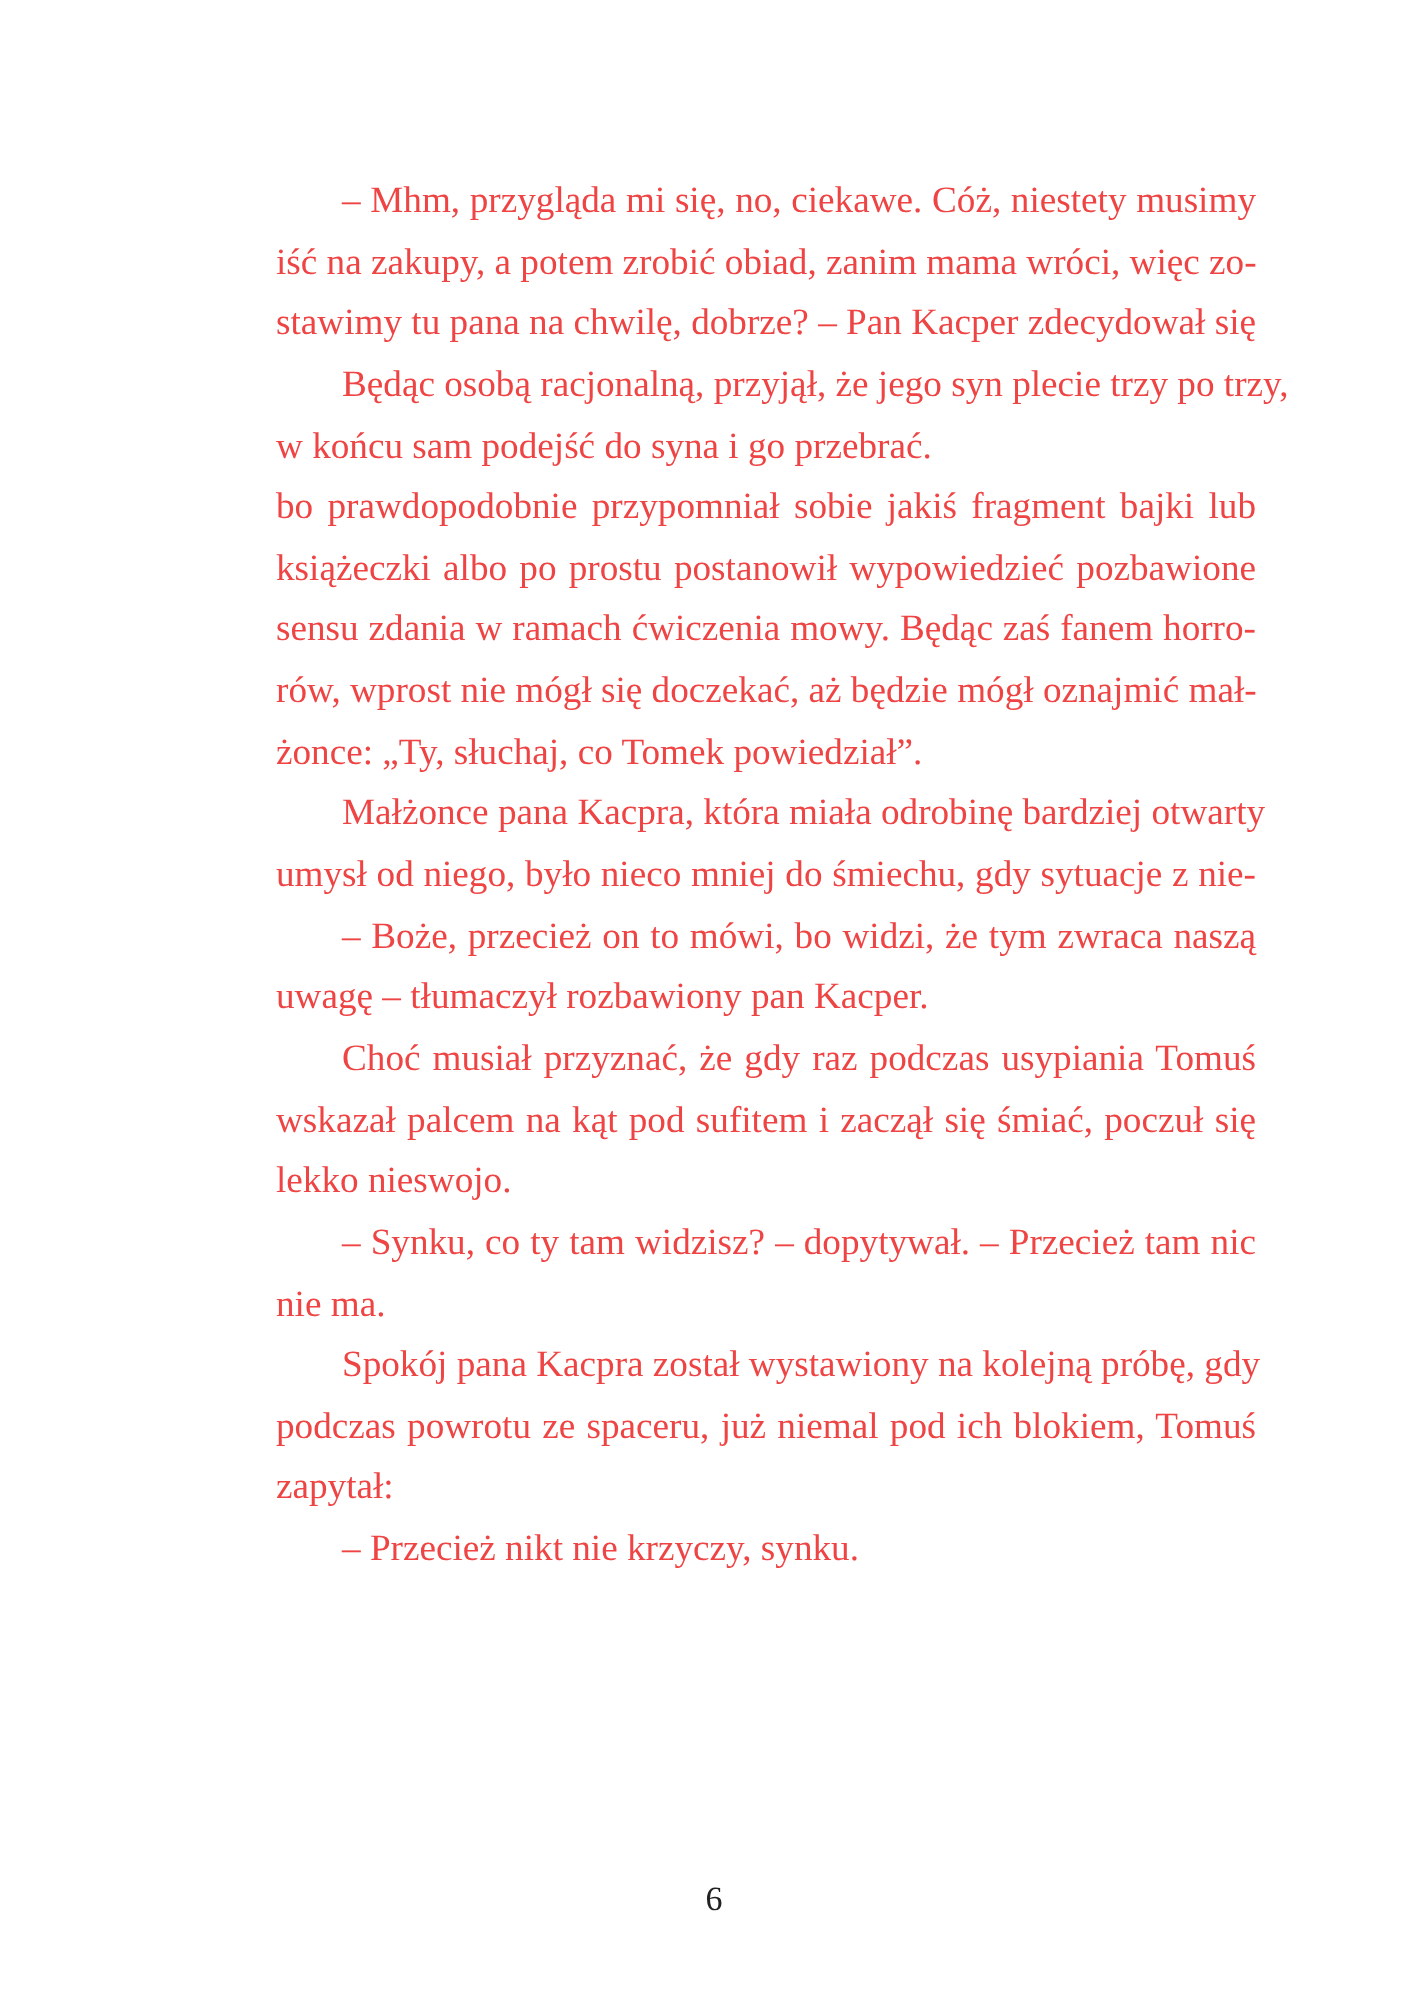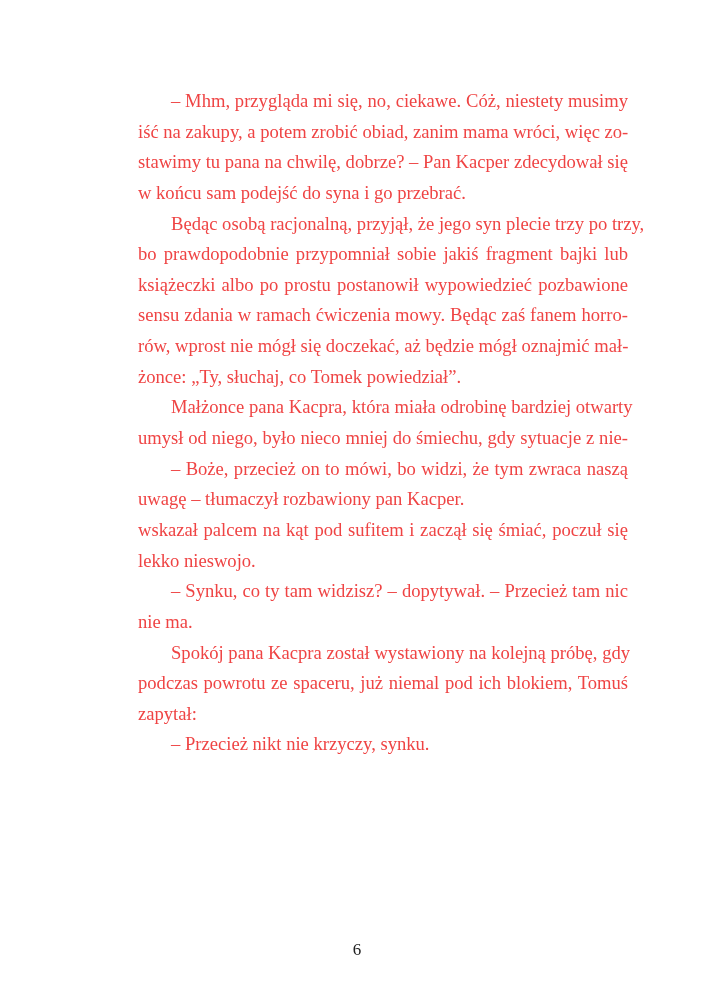--- a/index.html
+++ b/index.html
@@ -17,31 +17,32 @@
     font-family: "Liberation Serif", "DejaVu Serif", serif; font-size: 17px; color: #222;
   }
 </style>
 </head>
 <body>
 
 <div class="page" id="page-body">
     <span class="line indent justify">– Mhm, przygląda mi się, no, ciekawe. Cóż, niestety musimy</span>
     <span class="line justify">iść na zakupy, a potem zrobić obiad, zanim mama wróci, więc zo-</span>
     <span class="line justify">stawimy tu pana na chwilę, dobrze? – Pan Kacper zdecydował się</span>
+    <span class="line indent justify">Będąc osobą racjonalną, przyjął, że jego syn plecie trzy po trzy,</span>
     <span class="line">w końcu sam podejść do syna i go przebrać.</span>
-    <span class="line indent justify">Będąc osobą racjonalną, przyjął, że jego syn plecie trzy po trzy,</span>
     <span class="line justify">bo prawdopodobnie przypomniał sobie jakiś fragment bajki lub</span>
     <span class="line justify">książeczki albo po prostu postanowił wypowiedzieć pozbawione</span>
     <span class="line justify">sensu zdania w ramach ćwiczenia mowy. Będąc zaś fanem horro-</span>
     <span class="line justify">rów, wprost nie mógł się doczekać, aż będzie mógł oznajmić mał-</span>
     <span class="line">żonce: „Ty, słuchaj, co Tomek powiedział”.</span>
     <span class="line indent justify">Małżonce pana Kacpra, która miała odrobinę bardziej otwarty</span>
     <span class="line justify">umysł od niego, było nieco mniej do śmiechu, gdy sytuacje z nie-</span>
     <span class="line indent justify">– Boże, przecież on to mówi, bo widzi, że tym zwraca naszą</span>
     <span class="line">uwagę – tłumaczył rozbawiony pan Kacper.</span>
+    <span class="line indent justify">Choć musiał przyznać, że gdy raz podczas usypiania Tomuś</span>
     <span class="line justify">wskazał palcem na kąt pod sufitem i zaczął się śmiać, poczuł się</span>
     <span class="line">lekko nieswojo.</span>
     <span class="line indent justify">– Synku, co ty tam widzisz? – dopytywał. – Przecież tam nic</span>
     <span class="line">nie ma.</span>
     <span class="line indent justify">Spokój pana Kacpra został wystawiony na kolejną próbę, gdy</span>
     <span class="line justify">podczas powrotu ze spaceru, już niemal pod ich blokiem, Tomuś</span>
     <span class="line">zapytał:</span>
     <span class="line indent">– Przecież nikt nie krzyczy, synku.</span>
   </div>
 <div class="page-number">6</div>

